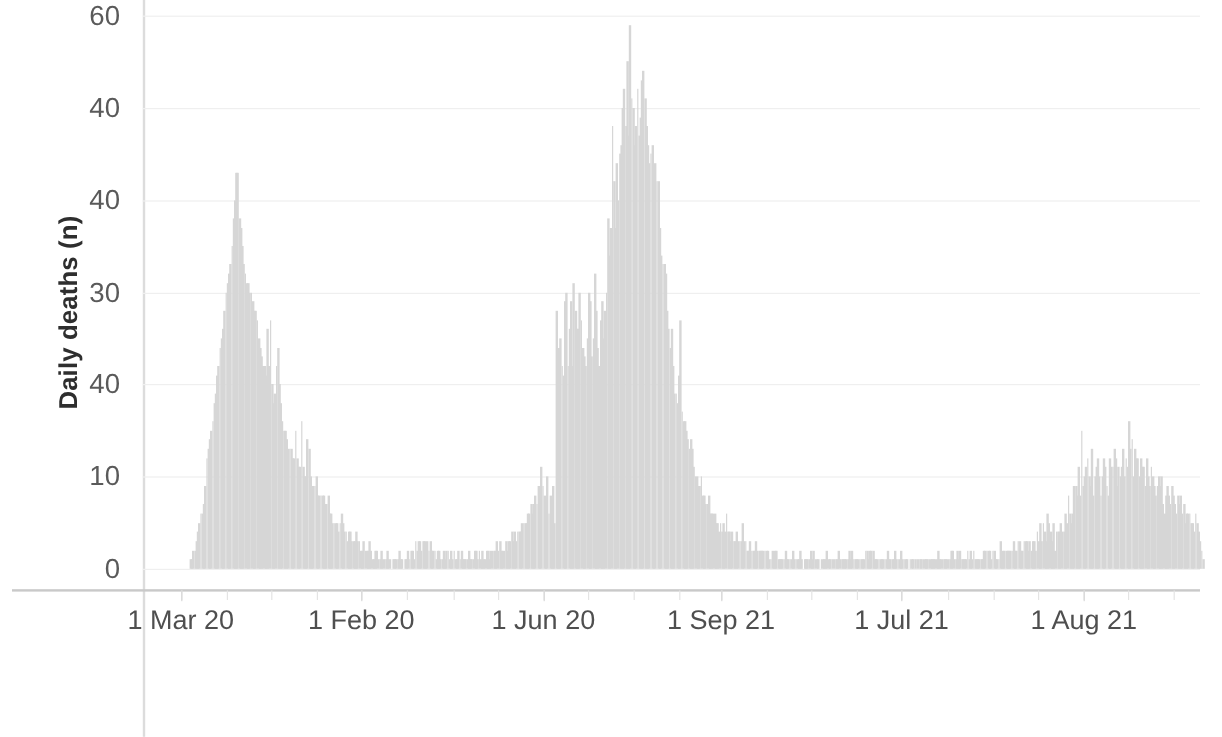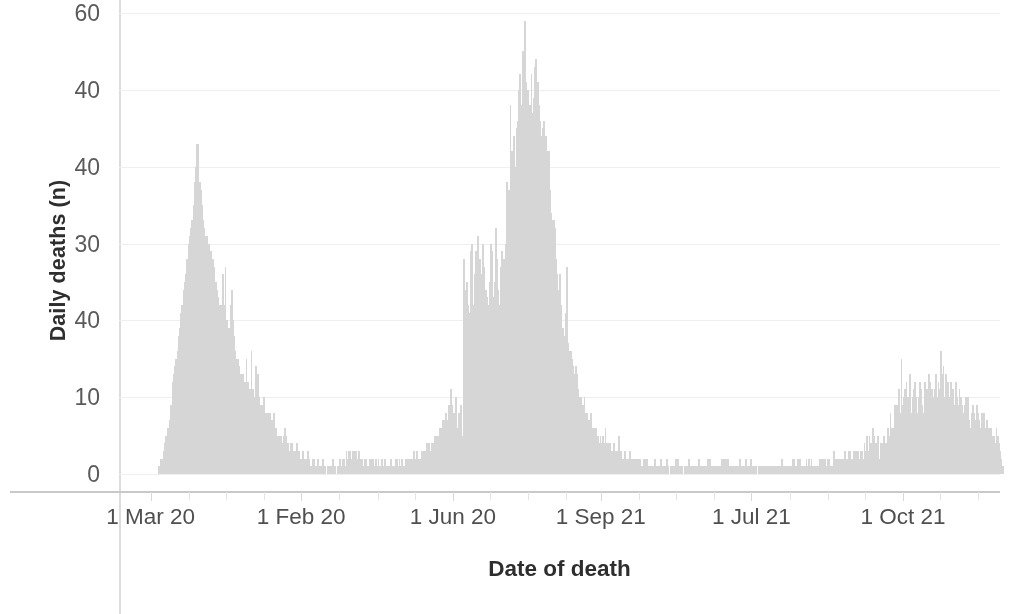--- a/index.html
+++ b/index.html
@@ -828,18 +828,17 @@
       <div class="xtick major" style="left: 481.854px;"></div>
       <div class="xtick major" style="left: 632.35px;"></div>
       <div class="xtick major" style="left: 784.08px;"></div>
     </div>
   <div class="xlabels" id="xlabels">
       <div class="xlab" style="left: 150.599px;">1 Mar 20</div>
       <div class="xlab" style="left: 301.095px;">1 Feb 20</div>
       <div class="xlab" style="left: 452.825px;">1 Jun 20</div>
       <div class="xlab" style="left: 600.854px;">1 Sep 21</div>
       <div class="xlab" style="left: 751.35px;">1 Jul 21</div>
-      <div class="xlab" style="left: 903.08px;">1 Oct 21</div>
+      <div class="xlab" style="left: 903.08px;">1 Aug 21</div>
     </div>
 
-  <div class="xtitle">Date of death</div>
 
 </div>
 
 </body></html>

